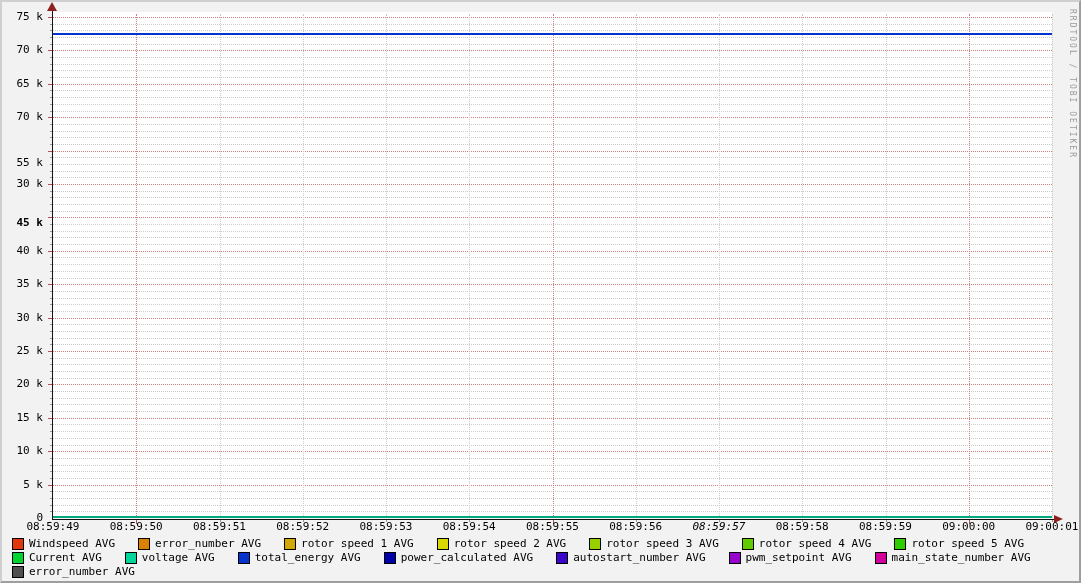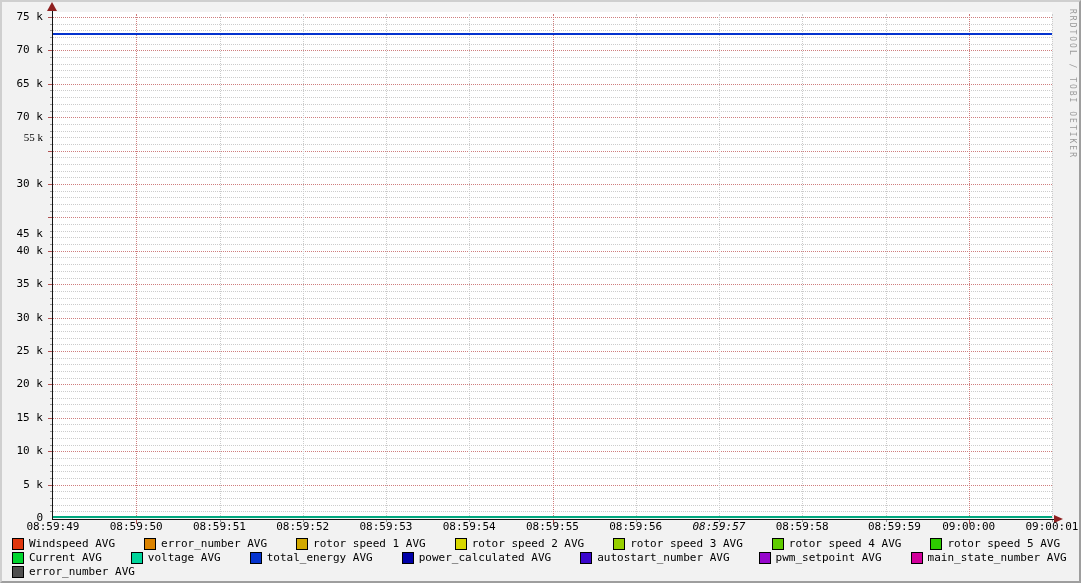--- a/index.html
+++ b/index.html
@@ -40,21 +40,21 @@
   .xlab{
     position:absolute;width:66px;text-align:center;
     line-height:12px;height:12px;white-space:pre;
   }
   .series-line{position:absolute;}
   #legend{
     position:absolute;left:10px;top:535px;width:1064px;
   }
   .legend-row{
     display:flex;flex-direction:row;align-items:center;
-    gap:29px;height:14px;
+    gap:23px;height:14px;
   }
   .legend-item{display:flex;align-items:center;gap:5px;}
   .legend-swatch{
     width:10px;height:10px;border:1px solid #000;
     flex:0 0 auto;
   }
   .legend-label{white-space:pre;line-height:14px;}
   #watermark{
     position:absolute;top:7px;right:2px;
     writing-mode:vertical-rl;
@@ -256,38 +256,38 @@
   <div id="label-layer">
       <div class="ylab" style="top: 510px;">0</div>
       <div class="ylab" style="top: 476.6px;">5 k</div>
       <div class="ylab" style="top: 443.2px;">10 k</div>
       <div class="ylab" style="top: 409.8px;">15 k</div>
       <div class="ylab" style="top: 376.4px;">20 k</div>
       <div class="ylab" style="top: 343px;">25 k</div>
       <div class="ylab" style="top: 309.6px;">30 k</div>
       <div class="ylab" style="top: 276.2px;">35 k</div>
       <div class="ylab" style="top: 243px;">40 k</div>
-      <div class="ylab" style="top: 226px;">45 k</div>
+      <div class="ylab" style="top: 215px; font-weight: bold;">45 k</div>
       <div class="ylab" style="top: 176px;">30 k</div>
-      <div class="ylab" style="top: 129px; font-family: Liberation Serif, serif;">55 k</div>
+      <div class="ylab" style="top: 155px;">55 k</div>
       <div class="ylab" style="top: 109.2px;">70 k</div>
       <div class="ylab" style="top: 75.8px;">65 k</div>
       <div class="ylab" style="top: 42.4px; text-align: right;">70 k</div>
       <div class="ylab" style="top: 9px;">75 k</div>
       <div class="xlab" style="left: 18px; top: 519px;">08:59:49</div>
       <div class="xlab" style="left: 101.25px; top: 519px;">08:59:50</div>
       <div class="xlab" style="left: 184.5px; top: 519px;">08:59:51</div>
       <div class="xlab" style="left: 267.75px; top: 519px;">08:59:52</div>
       <div class="xlab" style="left: 351px; top: 519px;">08:59:53</div>
       <div class="xlab" style="left: 434.25px; top: 519px;">08:59:54</div>
       <div class="xlab" style="left: 517.5px; top: 519px;">08:59:55</div>
       <div class="xlab" style="left: 600.75px; top: 519px;">08:59:56</div>
       <div class="xlab" style="left: 684px; top: 519px; font-style: italic;">08:59:57</div>
       <div class="xlab" style="left: 767.25px; top: 519px;">08:59:58</div>
-      <div class="xlab" style="left: 850.5px; top: 519px; margin-left: 9px;">08:59:59</div>
+      <div class="xlab" style="left: 850.5px; top: 519px;">08:59:59</div>
       <div class="xlab" style="left: 933.75px; top: 519px;">09:00:00</div>
       <div class="xlab" style="left: 1017px; top: 519px;">09:00:01</div>
     </div>
   <div id="legend">
       <div class="legend-row">
         <div class="legend-item">
           <div class="legend-swatch" style="background: rgb(224, 55, 13);"></div>
           <div class="legend-label">Windspeed AVG</div>
         </div>
         <div class="legend-item">

